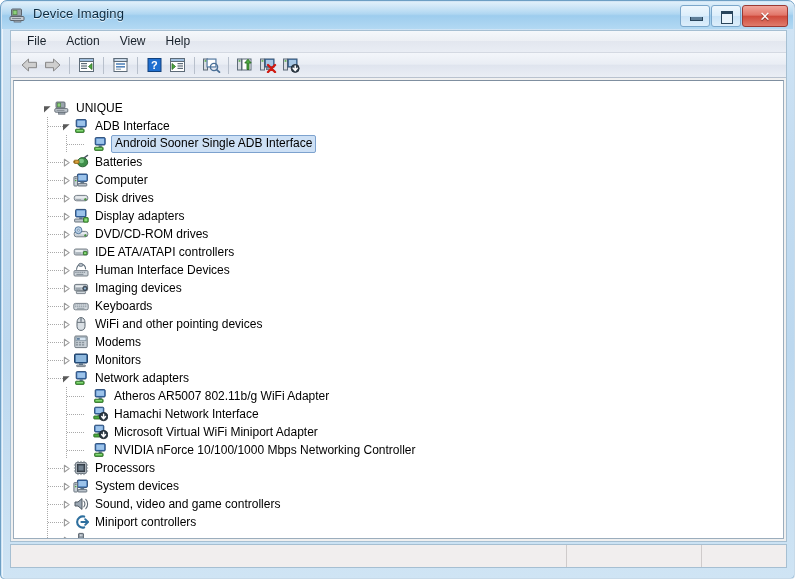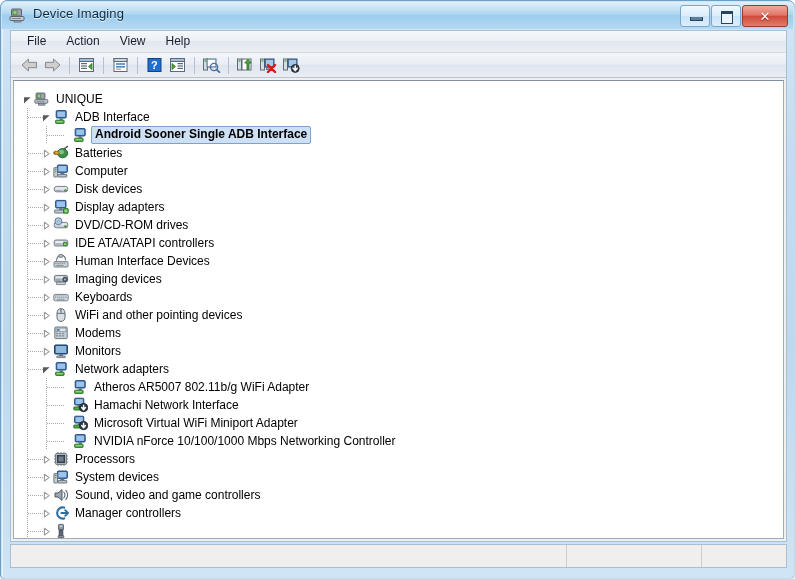--- a/index.html
+++ b/index.html
@@ -116,21 +116,21 @@
 
   
   .treepanel{
     position:absolute;left:2px;top:49px;width:771px;height:459px;
     background:#ffffff;
     border:1px solid #9badbd;
     border-top-color:#7f8fa0;
     box-sizing:border-box;
     overflow:hidden;
   }
-  .tree{position:relative;padding-top:9px;}
+  .tree{position:relative;padding-top:18px;margin-left:20px;}
 
   .row{
     position:relative;height:18px;
     display:flex;align-items:center;
     white-space:nowrap;cursor:default;
   }
   .twisty{
     width:11px;height:11px;position:relative;flex:0 0 11px;
     margin-right:1px;
   }
@@ -145,21 +145,20 @@
   }
   .row.selected .row-label{
     background:#cde0f5;
     border:1px solid #7da2ce;
     border-radius:2px;
     padding:0 3px;
     margin-left:-1px;
     line-height:14px;
     height:16px;
     display:inline-block;
-    font-weight:bold;
   }
   
   .guide{
     position:absolute;top:0;width:1px;height:18px;
     background-image:linear-gradient(to bottom,#a9a9a9 1px,transparent 1px);
     background-size:1px 2px;
   }
   .elbow{
     position:absolute;width:9px;height:1px;top:9px;
     background-image:linear-gradient(to right,#a9a9a9 1px,transparent 1px);
@@ -423,21 +422,21 @@
               <svg width="11" height="11" viewBox="0 0 11 11">
                 <path d="M3.4 2.2 L8.2 5.6 L3.4 9 Z" fill="none" stroke="#9a9a9a" stroke-width="1.1" stroke-linejoin="round"></path>
               </svg>
             </span>
             <span class="row-icon"><svg width="16" height="16" viewBox="0 0 16 16">
                 <rect x="1.2" y="5.4" width="13.6" height="5.4" rx="2.4" fill="#c9cfd4" stroke="#6b757e" stroke-width=".9"></rect>
                 <rect x="2.2" y="6.2" width="11.6" height="2.2" rx="1" fill="#e7ebee"></rect>
                 <circle cx="12.4" cy="9.4" r=".95" fill="#4caa3e" stroke="#2b6b24" stroke-width=".5"></circle>
                 <rect x="3" y="9.1" width="5" height=".8" fill="#98a2ab"></rect>
               </svg></span>
-            <span class="row-label">Disk devices</span>
+            <span class="row-label">Disk drives</span>
           </div>
           <div class="row">
             <span class="guide" style="left: 13px;"></span>
             <span class="elbow" style="left: 14px; width: 17px;"></span>
             <span class="twisty" style="margin-left: 27px;">
               <svg width="11" height="11" viewBox="0 0 11 11">
                 <path d="M3.4 2.2 L8.2 5.6 L3.4 9 Z" fill="none" stroke="#9a9a9a" stroke-width="1.1" stroke-linejoin="round"></path>
               </svg>
             </span>
             <span class="row-icon"><svg width="16" height="16" viewBox="0 0 16 16">
@@ -754,21 +753,21 @@
             <span class="twisty" style="margin-left: 27px;">
               <svg width="11" height="11" viewBox="0 0 11 11">
                 <path d="M3.4 2.2 L8.2 5.6 L3.4 9 Z" fill="none" stroke="#9a9a9a" stroke-width="1.1" stroke-linejoin="round"></path>
               </svg>
             </span>
             <span class="row-icon"><svg width="16" height="16" viewBox="0 0 16 16">
                 <path d="M11.2 2.6 A5.6 5.6 0 1 0 11.2 13.4" fill="none" stroke="#2e6f9e" stroke-width="2.1" stroke-linecap="round"></path>
                 <path d="M8.4 8 L14.6 8" stroke="#2e6f9e" stroke-width="2.1" stroke-linecap="round"></path>
                 <path d="M12.2 5.2 L15 8 L12.2 10.8" fill="none" stroke="#2e6f9e" stroke-width="1.9" stroke-linecap="round" stroke-linejoin="round"></path>
               </svg></span>
-            <span class="row-label">Manager controllers</span>
+            <span class="row-label">Miniport controllers</span>
           </div>
           <div class="row">
             <span class="guide" style="left: 13px;"></span>
             <span class="elbow" style="left: 14px; width: 17px;"></span>
             <span class="twisty" style="margin-left: 27px;">
               <svg width="11" height="11" viewBox="0 0 11 11">
                 <path d="M3.4 2.2 L8.2 5.6 L3.4 9 Z" fill="none" stroke="#9a9a9a" stroke-width="1.1" stroke-linejoin="round"></path>
               </svg>
             </span>
             <span class="row-icon"><svg width="16" height="16" viewBox="0 0 16 16">

